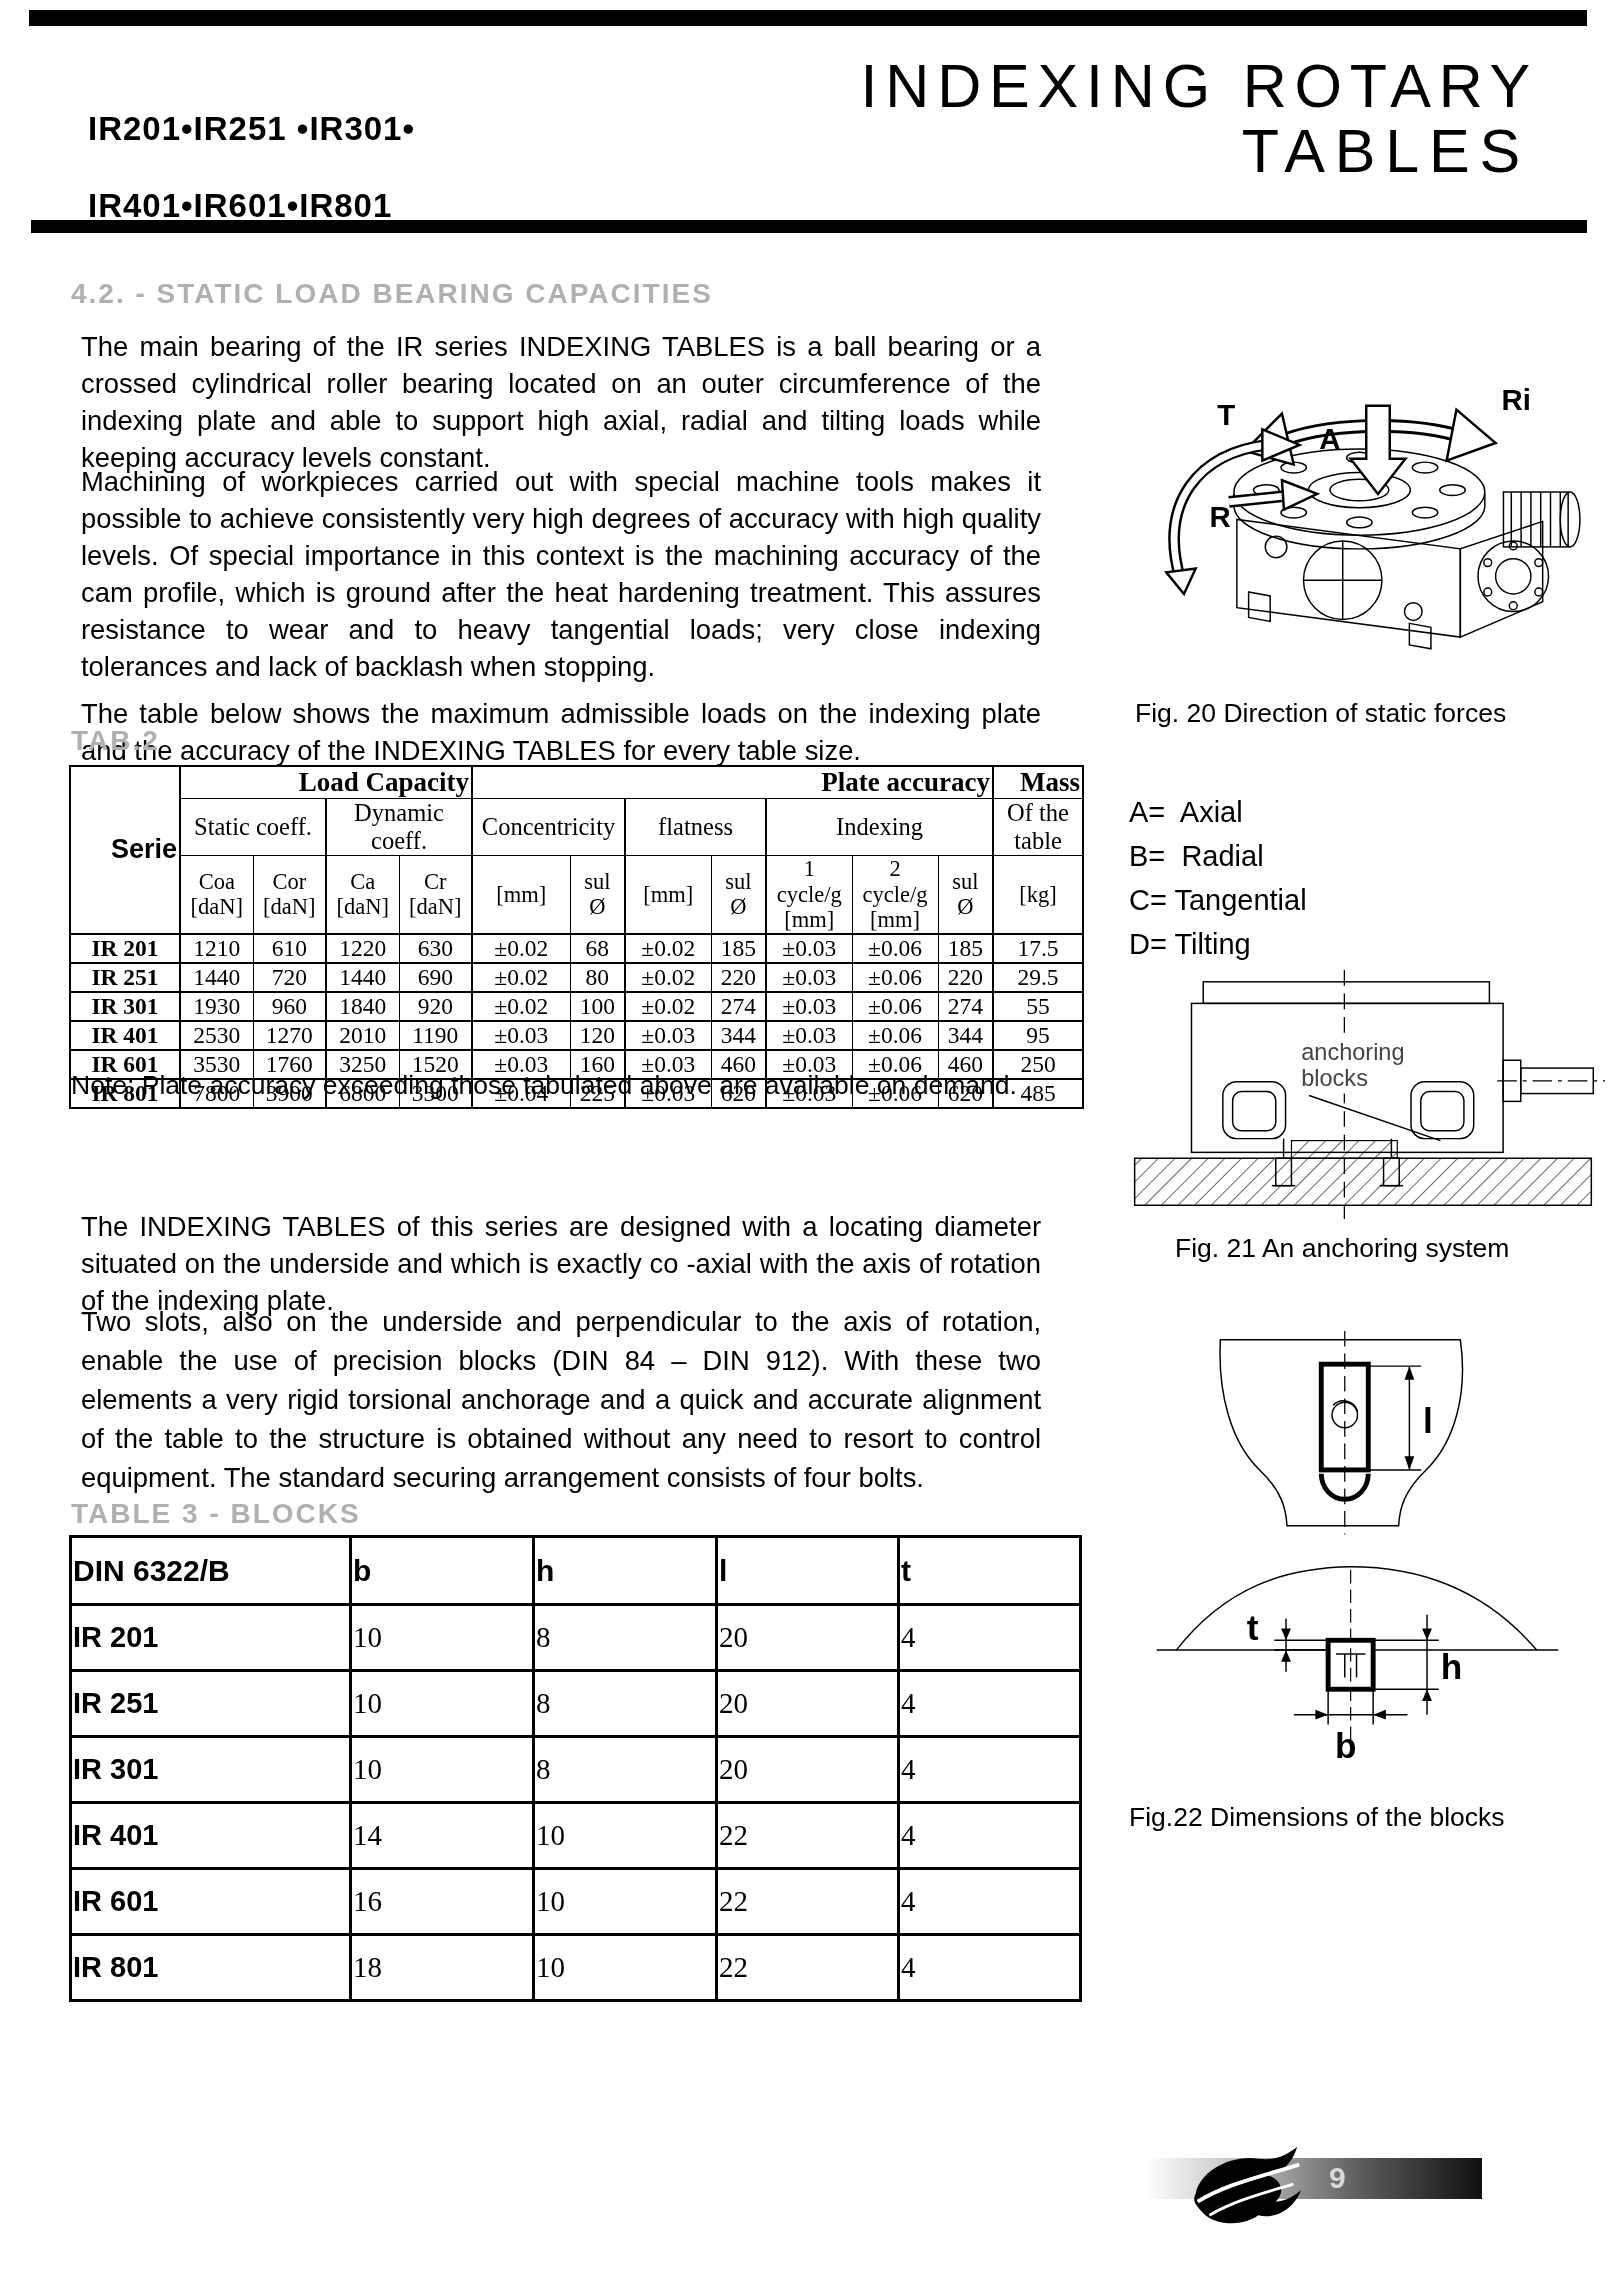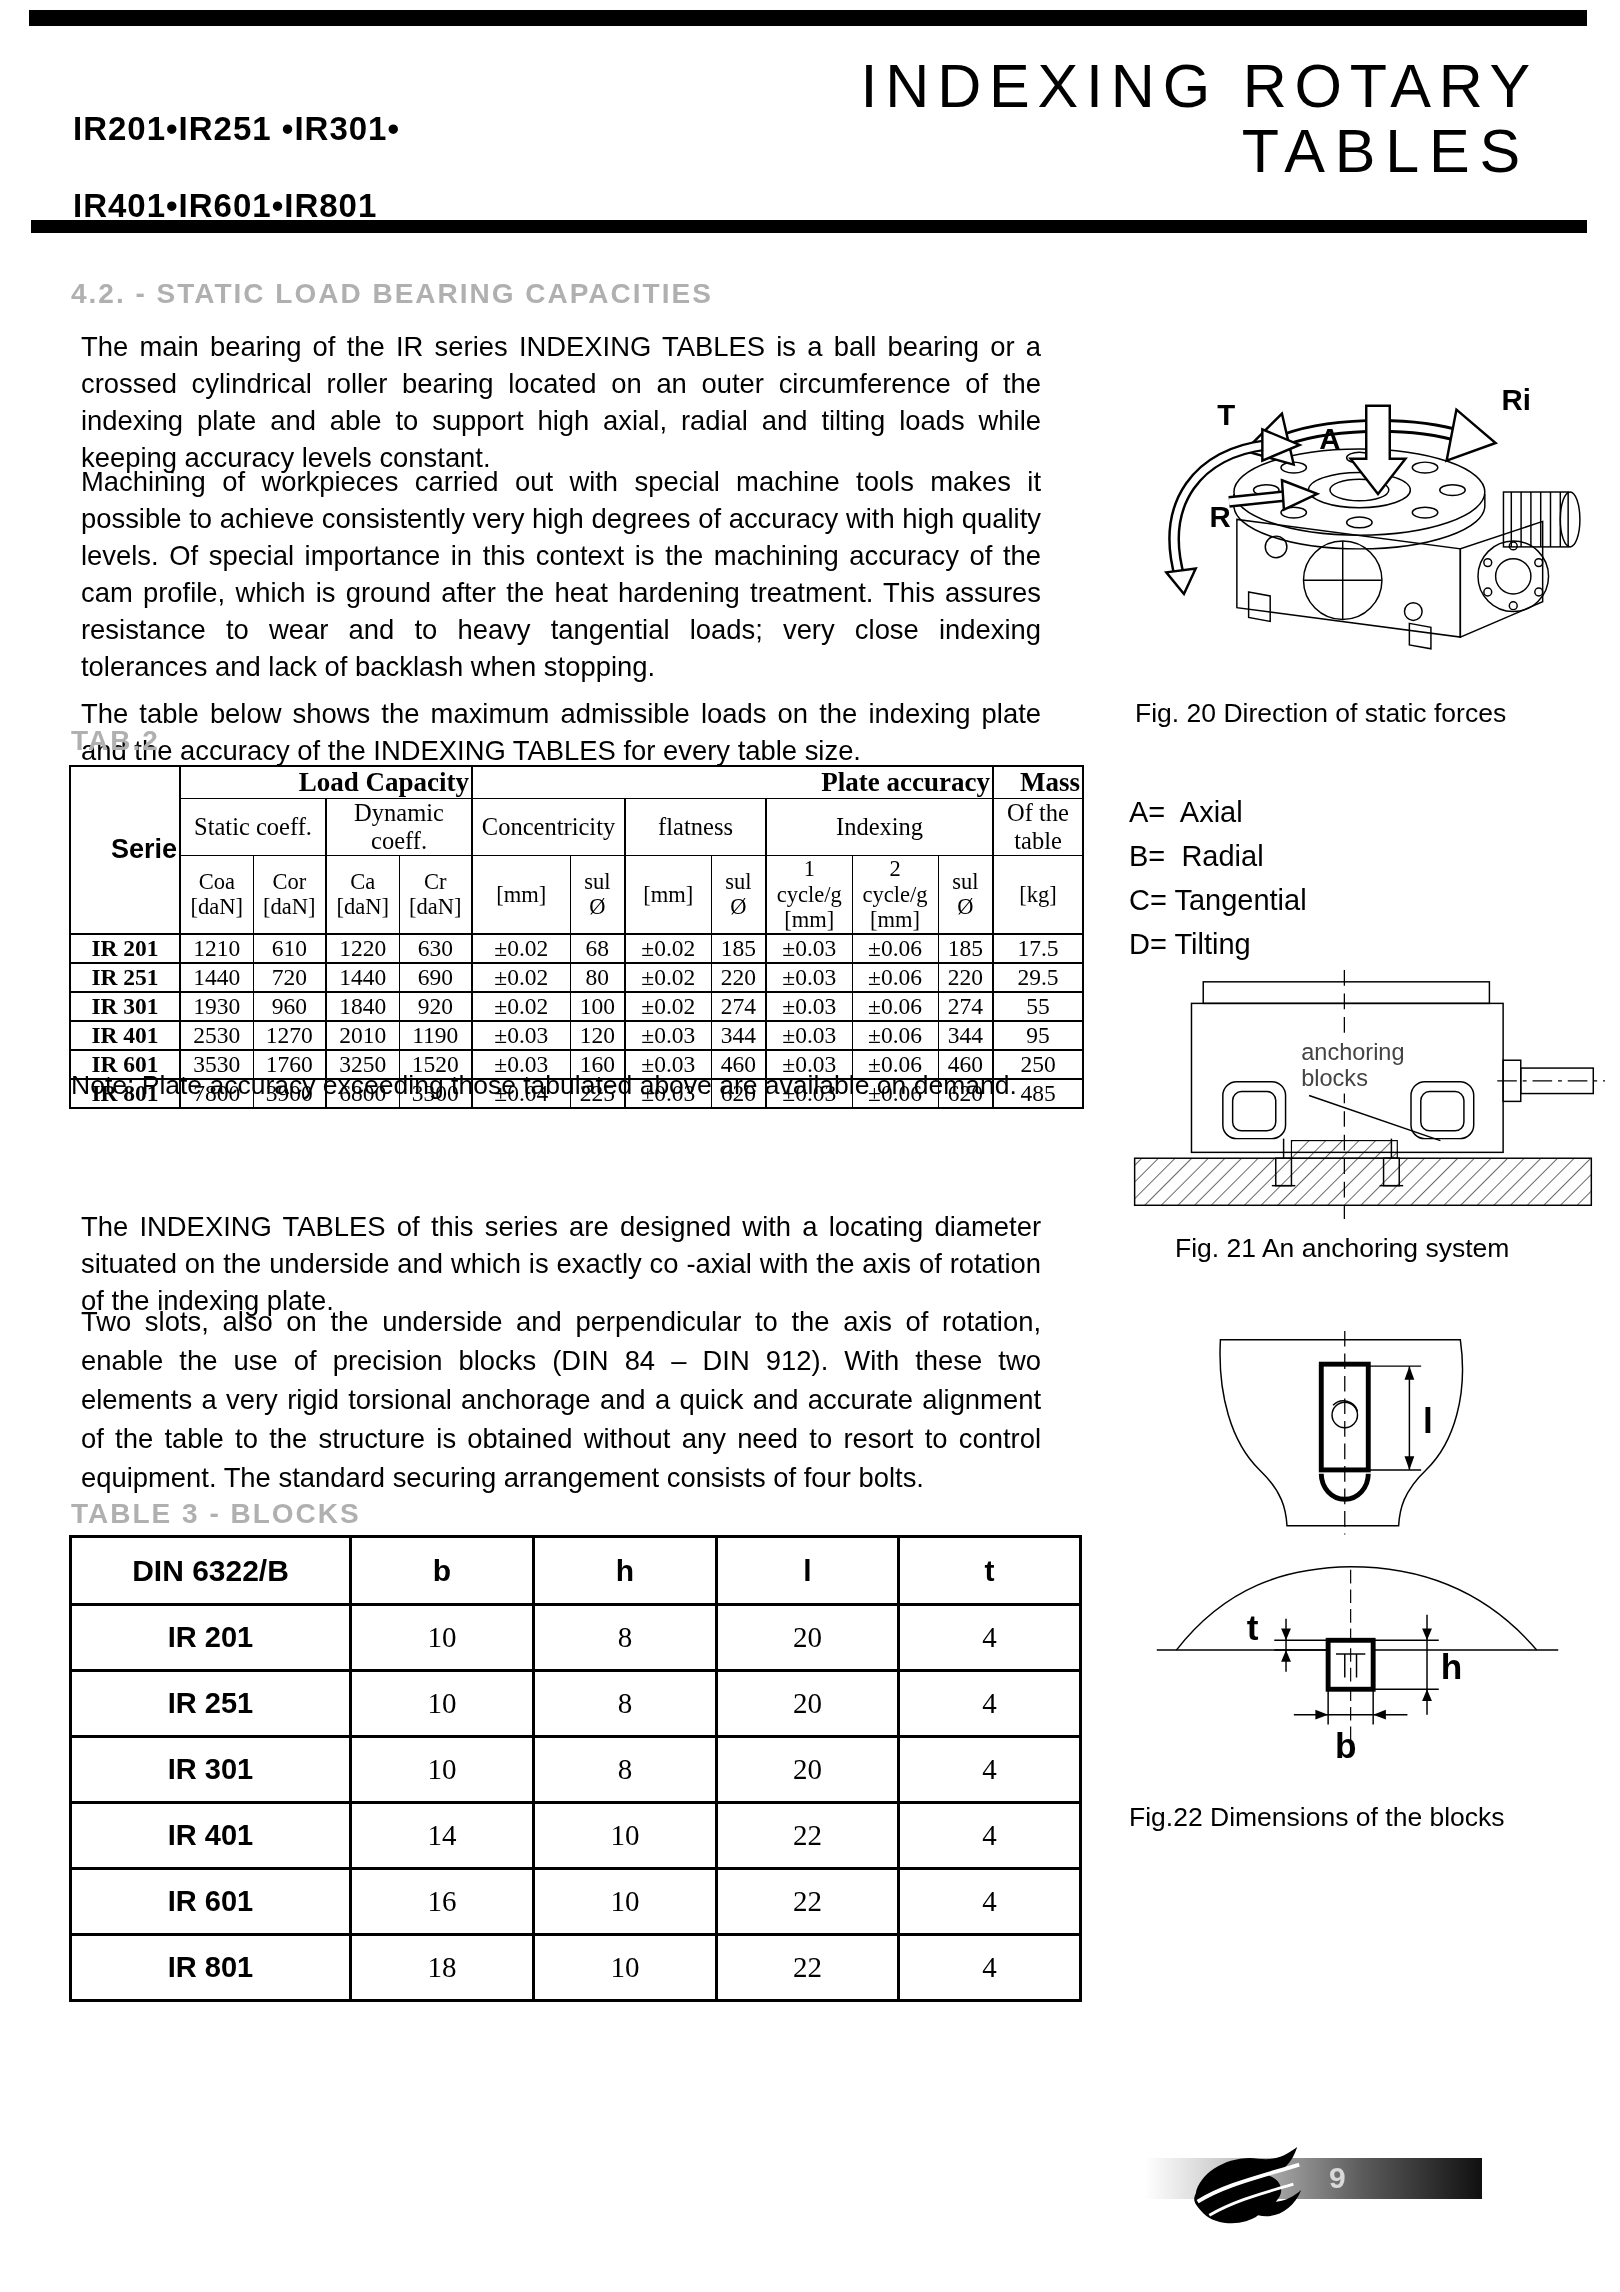--- a/index.html
+++ b/index.html
@@ -2,21 +2,21 @@
 <html><head>
 <meta charset="utf-8">
 <style>
   html,body{margin:0;padding:0;background:#fff;}
   .page{position:relative;width:1620px;height:2293px;background:#ffffff;overflow:hidden;
         font-family:"Liberation Sans",sans-serif;color:#000;}
   .abs{position:absolute;}
 
   
   .top-bar{position:absolute;left:29px;top:9.8px;width:1558px;height:16.7px;background:#000;}
-  .models{position:absolute;left:73px;font-size:33px;font-weight:700;letter-spacing:1px;white-space:pre;}
+  .models{position:absolute;left:88px;font-size:33px;font-weight:700;letter-spacing:1px;white-space:pre;}
   .title-line{position:absolute;font-size:61px;font-weight:400;letter-spacing:7.8px;white-space:pre;}
   .header-rule{position:absolute;left:31px;top:220px;width:1556px;height:12.7px;background:#000;}
 
   
   .gray-h{position:absolute;color:#b0b0b0;font-weight:700;letter-spacing:2px;font-size:28px;white-space:pre;}
 
   
   .para{position:absolute;width:980px;font-size:27.4px;line-height:37px;text-align:justify;}
   .para p{margin:10px;}
 
@@ -32,21 +32,21 @@
   table.t2 .serie{font-family:"Liberation Sans",sans-serif;font-weight:700;font-size:26.5px;}
   table.t2 td.rlabel{font-weight:700;}
   table.t2 .gsep{border-left:2.9px solid #000;}
   table.t2 tr td{border-top:2px solid #000;}
   table.t2{border:2.9px solid #000;}
 
   .note{position:absolute;left:71px;top:1070px;font-size:26.5px;}
 
   
   table.t3{position:absolute;left:69px;top:1535px;border-collapse:collapse;table-layout:fixed;width:1012px;}
-  table.t3 th,table.t3 td{border:3.9px solid #000;text-align:center;vertical-align:middle;}
+  table.t3 th,table.t3 td{border:3.9px solid #000;text-align:left;vertical-align:middle;}
   table.t3 th{height:63px;font-size:30px;font-weight:700;font-family:"Liberation Sans",sans-serif;}
   table.t3 td{height:61px;font-size:29px;font-family:"Liberation Serif",serif;}
   table.t3 td.rlabel{font-family:"Liberation Sans",sans-serif;font-weight:700;font-size:29px;}
 
   
   .caption{position:absolute;font-size:26.5px;}
   .legend{position:absolute;left:1129px;top:790px;font-size:29px;line-height:44px;}
   .legend div{white-space:pre;}
   svg .ln{stroke:#000;stroke-width:1.5;fill:none;}
   svg .thk{stroke:#000;stroke-width:5;fill:none;}

